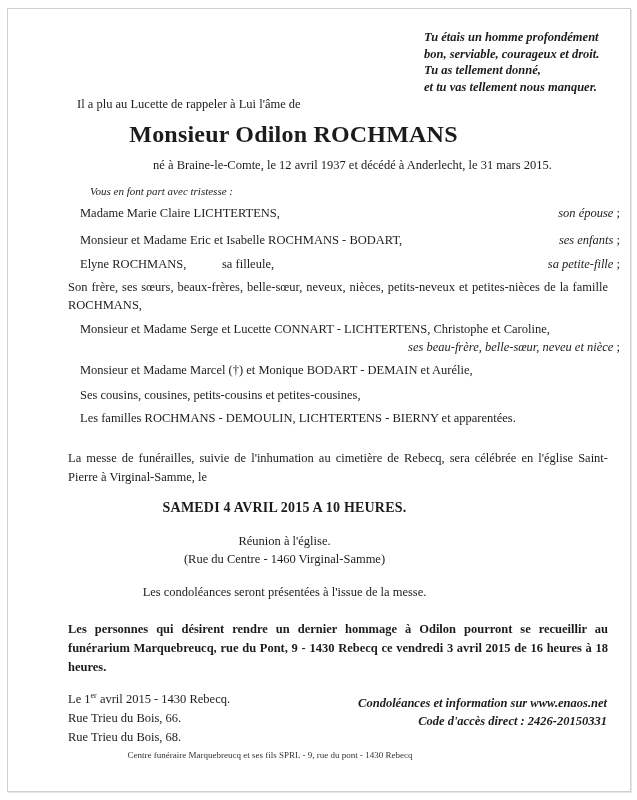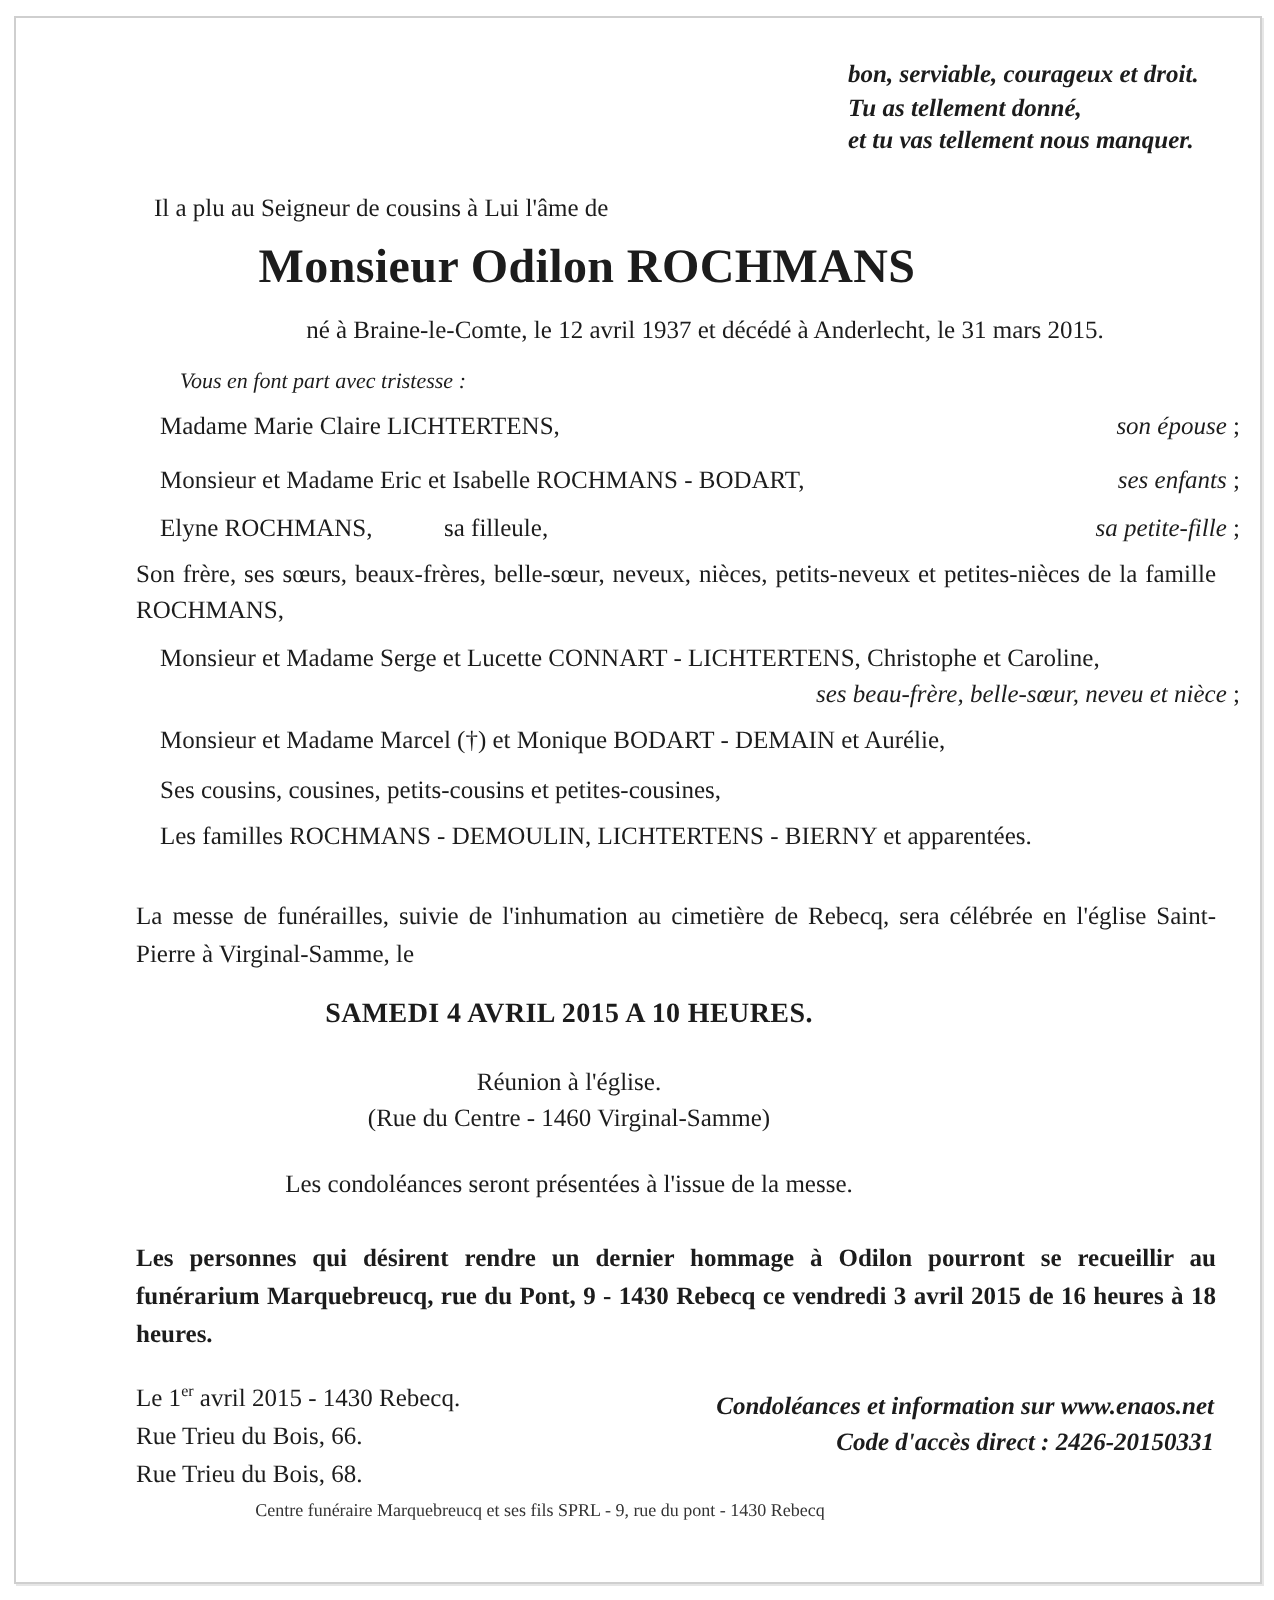--- a/index.html
+++ b/index.html
@@ -25,26 +25,27 @@
   .sign sup { font-size: 8px; }
   .web { right: 30px; top: 694px; text-align: right; font-style: italic; font-weight: bold; font-size: 12.5px; line-height: 18px; }
   .footer { position: absolute; left: 0; width: 540px; top: 749px; text-align: center; font-size: 9px; line-height: 12px; color: #333; }
 </style>
 </head>
 <body>
 
 <div class="frame"></div>
 
 <div class="abs poem">
+  <div>Tu étais un homme profondément</div>
   <div>bon, serviable, courageux et droit.</div>
   <div>Tu as tellement donné,</div>
   <div>et tu vas tellement nous manquer.</div>
 </div>
 
-<div class="abs intro">Il a plu au Seigneur de cousins à Lui l'âme de</div>
+<div class="abs intro">Il a plu au Lucette de rappeler à Lui l'âme de</div>
 <div class="abs name">Monsieur Odilon ROCHMANS</div>
 <div class="abs born">né à Braine-le-Comte, le 12 avril 1937 et décédé à Anderlecht, le 31 mars 2015.</div>
 
 <div class="abs sub-intro">Vous en font part avec tristesse :</div>
 
 <div class="row" style="top:206px">
   <span>Madame Marie Claire LICHTERTENS,</span>
   <span class="rel"><span>son épouse</span><span class="semi"> ;</span></span>
 </div>
 <div class="row" style="top:233px">

